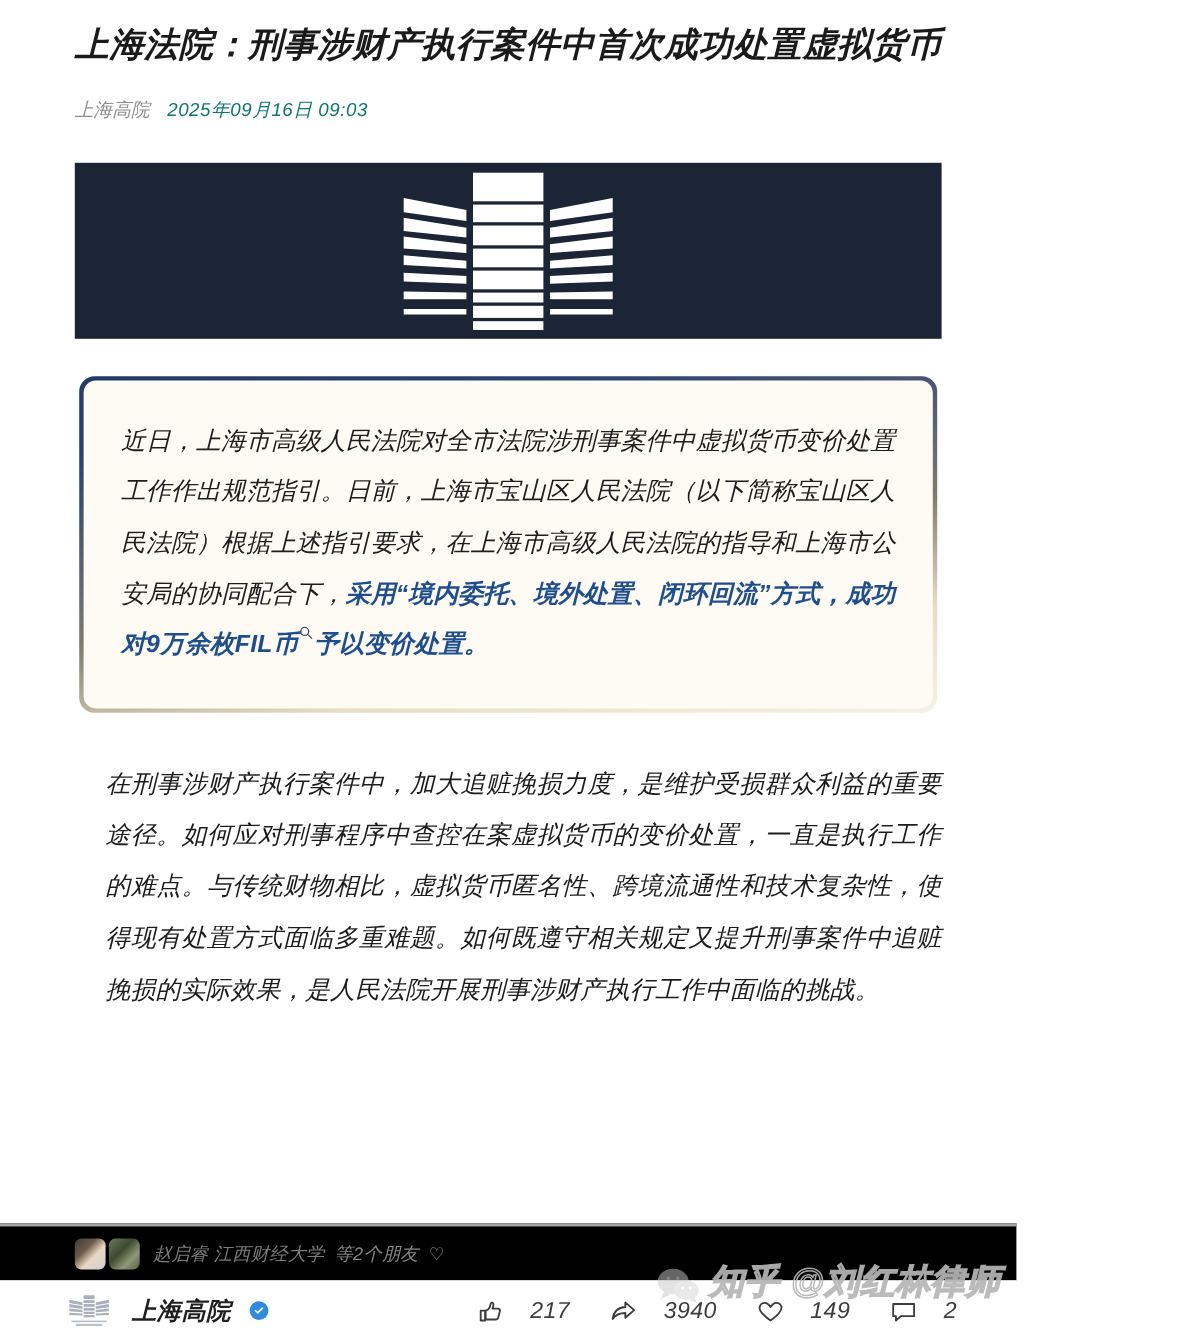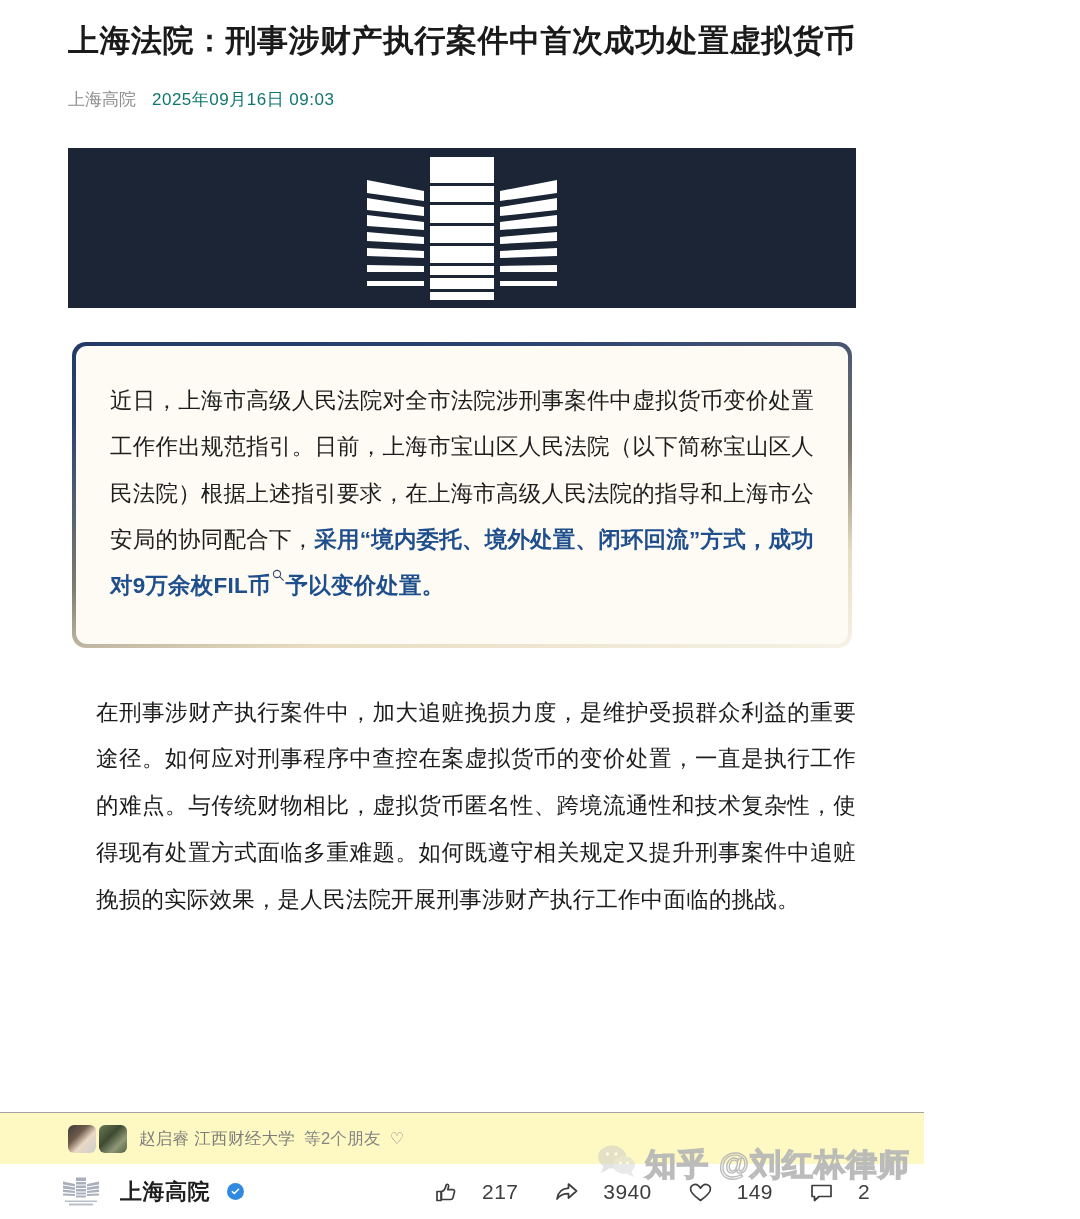--- a/index.html
+++ b/index.html
@@ -10,20 +10,21 @@
     background: #ffffff;
     font-family: "Liberation Sans", "DejaVu Sans", sans-serif;
     overflow: hidden;
   }
 
   .page {
     position: relative;
     width: 924px;
     height: 1219px;
     background: #ffffff;
+    font-style: italic;
   }
 
   
   .article-header {
     padding: 20px 68px 0 68px;
   }
 
   .article-title {
     font-size: 31px;
     font-weight: bold;
@@ -126,25 +127,25 @@
     pointer-events: none;
   }
 
   
   .friends-row {
     position: absolute;
     left: 0;
     right: 0;
     top: 1112px;
     height: 52px;
-    border-top: 1px solid #a3a3a3;
+    border-top: 3px solid #a3a3a3;
     display: flex;
     align-items: center;
     padding: 0 68px;
-    background: #fef9c3;
+    background: #000000;
   }
 
   .avatars {
     display: flex;
     gap: 3px;
     margin-right: 12px;
   }
 
   .avatar {
     width: 28px;
@@ -228,21 +229,21 @@
   }
   .stat svg { display: block; }
   .stat-count { letter-spacing: 0.4px; }
 
   
   .watermark {
     position: absolute;
     right: 14px;
     top: 1144px;
     display: flex;
-    align-items: flex-start;
+    align-items: flex-end;
     gap: 8px;
     pointer-events: none;
   }
 
   .wm-bubble {
     width: 40px;
     height: 34px;
     opacity: 0.5;
   }
 

